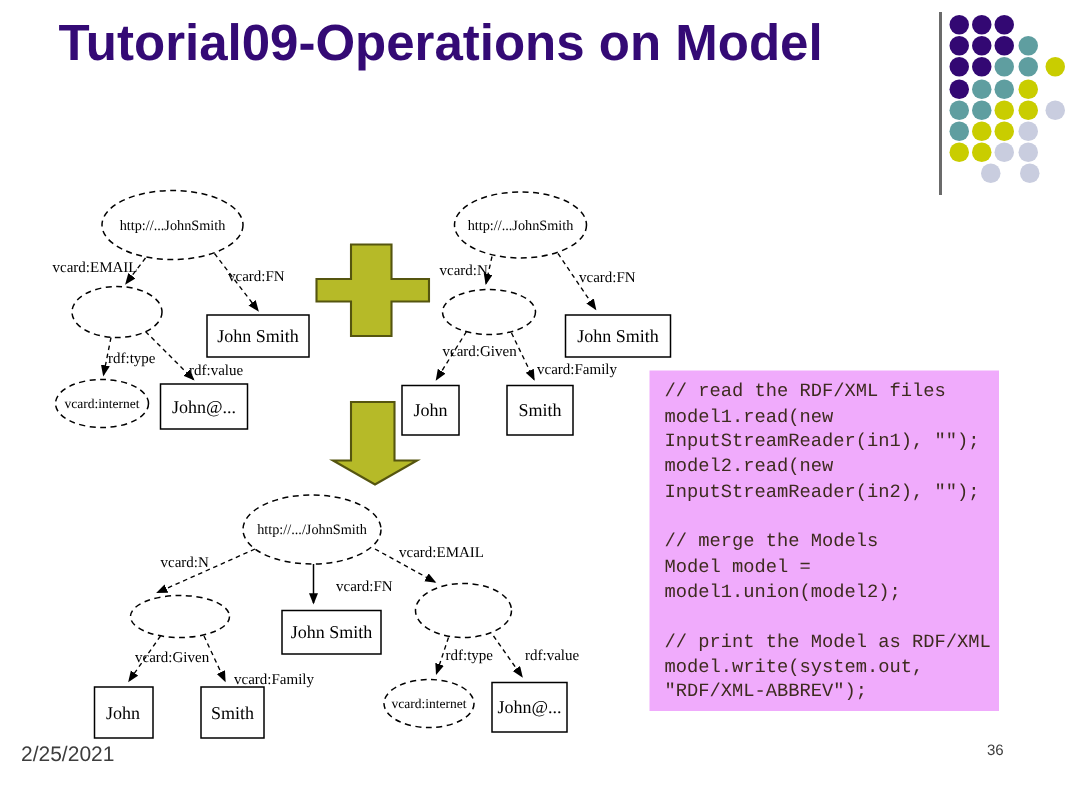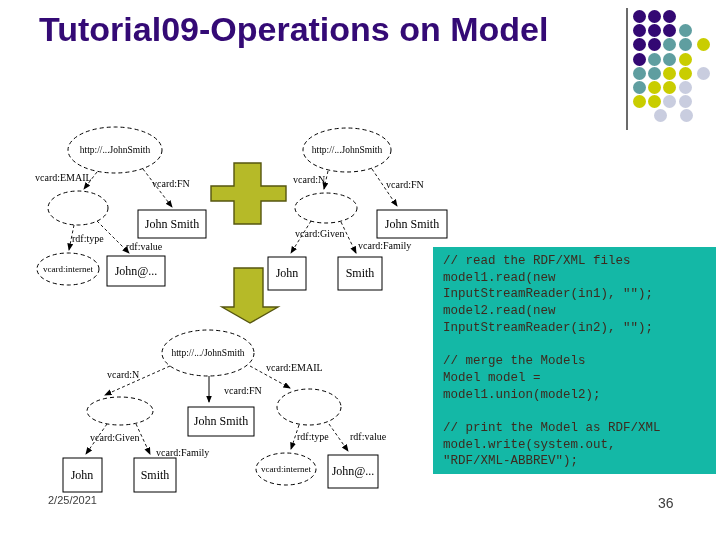--- a/index.html
+++ b/index.html
@@ -12,33 +12,33 @@
     font-size:34px; font-weight:bold; line-height:1.28;
     color:#340a75; letter-spacing:0px;
   }
   .vline {
     position:absolute; left:626px; top:8px; width:2px; height:122px;
     background:#6b6b6b;
   }
   .dots-wrap { position:absolute; left:0; top:0; width:720px; height:540px; pointer-events:none; }
   .dot { position:absolute; width:13px; height:13px; border-radius:50%; }
   .code-panel {
-    position:absolute; left:433px; top:247px; width:283px; height:227px;
-    background:#14b8a6;
+    position:absolute; left:433px; top:247px; width:233px; height:227px;
+    background:#f0abfc;
   }
   .code-panel pre {
     margin:0; padding:6px 0 0 10px;
     font-family:"Liberation Mono", monospace;
     font-size:12.5px; line-height:16.7px; color:#3d2b1f;
   }
   .footer-date {
-    position:absolute; left:48px; top:494px; font-size:11px; color:#3d3d3d;
+    position:absolute; left:14px; top:494px; font-size:14px; color:#3d3d3d;
   }
   .footer-num {
-    position:absolute; left:658px; top:495px; font-size:14px; color:#3d3d3d;
+    position:absolute; left:658px; top:495px; font-size:10px; color:#3d3d3d;
   }
   svg.graphs { position:absolute; left:0; top:0; }
   .node-ellipse { fill:none; stroke:#000; stroke-width:1; stroke-dasharray:4 3; }
   .node-rect    { fill:#fff; stroke:#000; stroke-width:1; }
   .edge       { fill:none; stroke:#000; stroke-width:0.9; stroke-dasharray:3 2.5; }
   .edge-solid { fill:none; stroke:#000; stroke-width:1; }
   text { font-family:"Liberation Serif", serif; fill:#000; }
   .t-res  { font-size:9.5px; text-anchor:middle; }
   .t-node { font-size:12px;  text-anchor:middle; }
   .t-sm   { font-size:9px;   text-anchor:middle; }

